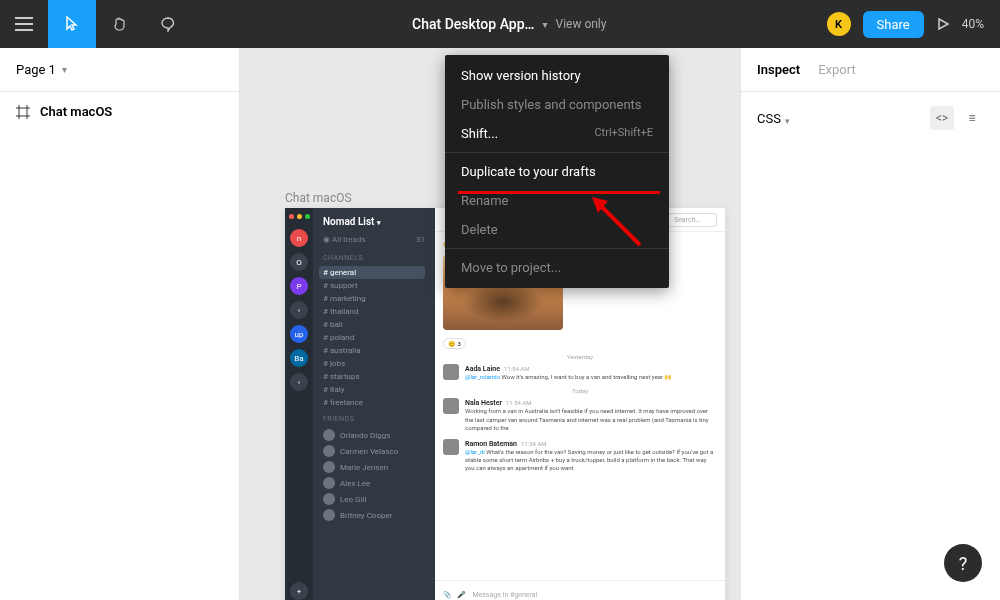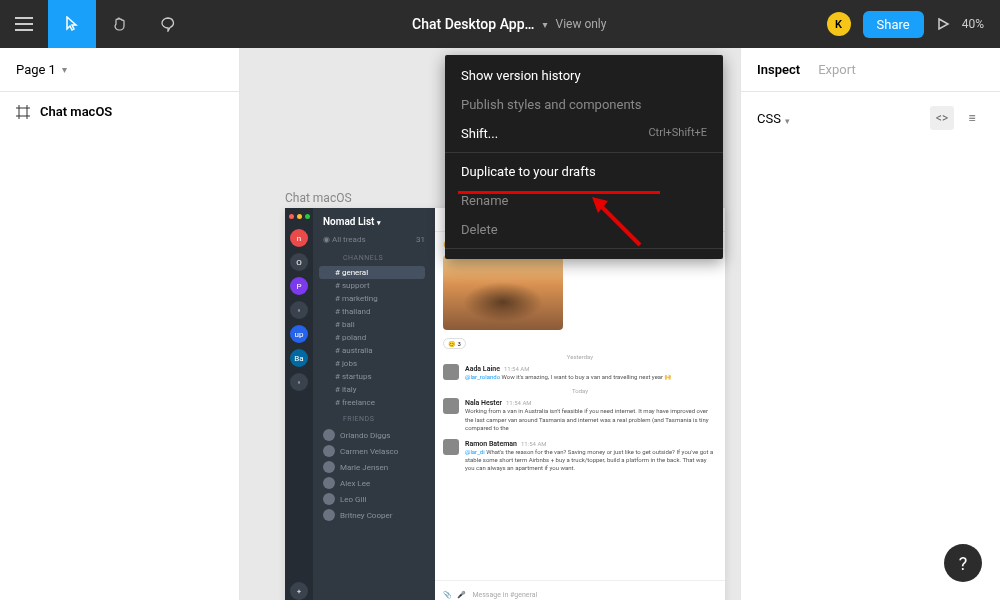--- a/index.html
+++ b/index.html
@@ -41,22 +41,22 @@
 .traffic .r { background: #ff5f56; } .traffic .y { background: #ffbd2e; } .traffic .g { background: #27c93f; }
 .rail-item { width: 18px; height: 18px; border-radius: 50%; background: #3a424d; font-size: 8px; display: flex; align-items: center; justify-content: center; color: #fff; }
 .rail-item.red { background: #e94b4b; }
 .rail-item.purple { background: #7c3aed; }
 .rail-item.blue { background: #2563eb; }
 .rail-item.teal { background: #0369a1; }
 .rail-item.add { background: #3a424d; margin-top: auto; margin-bottom: 8px; }
 .chat-col { flex: 1; padding: 8px 10px; }
 .workspace-name { color: #fff; font-size: 10px; font-weight: 600; margin-bottom: 8px; }
 .threads { font-size: 8px; color: #7a828c; margin-bottom: 10px; }
-.section-label { font-size: 7px; color: #6b7280; letter-spacing: 0.5px; text-transform: uppercase; margin-bottom: 4px; margin-top: 6px; margin-left: 20px; }
-.chan { font-size: 8px; padding: 2px 16px; margin-left: -4px; border-radius: 3px; color: #8a919b; }
+.section-label { font-size: 7px; color: #6b7280; letter-spacing: 0.5px; text-transform: uppercase; margin-bottom: 4px; margin-top: 6px; }
+.chan { font-size: 8px; padding: 2px 4px; margin-left: -4px; border-radius: 3px; color: #8a919b; }
 .chan.active { background: #455160; color: #fff; }
 .friend { display: flex; align-items: center; gap: 5px; font-size: 8px; padding: 2px 0; color: #8a919b; }
 .friend-av { width: 12px; height: 12px; border-radius: 50%; background: #6b7280; }
 
 
 .chat-main { flex: 1; background: #fff; display: flex; flex-direction: column; font-size: 8px; position: relative; }
 .chat-header { height: 24px; border-bottom: 1px solid #eee; display: flex; align-items: center; justify-content: flex-end; padding: 0 8px; }
 .search-box { border: 1px solid #ddd; border-radius: 3px; padding: 2px 6px; font-size: 7px; color: #aaa; width: 50px; }
 .chat-body { flex: 1; padding: 8px; overflow: hidden; }
 .photo { width: 120px; height: 75px; border-radius: 4px; margin: 6px 0; background: linear-gradient(180deg, #f5d090 0%, #d89050 40%, #8a5a3a 100%); position: relative; }
@@ -66,21 +66,21 @@
 .msg-av { width: 16px; height: 16px; border-radius: 3px; background: #888; flex-shrink: 0; }
 .msg-content { flex: 1; }
 .msg-name { font-size: 7px; font-weight: 600; color: #222; }
 .msg-time { font-size: 6px; color: #aaa; margin-left: 4px; }
 .msg-text { font-size: 6px; color: #555; line-height: 1.4; }
 .msg-text .mention { color: #18a0fb; }
 .react { display: inline-flex; align-items: center; gap: 2px; border: 1px solid #ddd; border-radius: 8px; padding: 1px 4px; font-size: 6px; margin-top: 2px; }
 .chat-input { height: 28px; border-top: 1px solid #eee; display: flex; align-items: center; padding: 0 8px; gap: 6px; font-size: 7px; color: #aaa; }
 
 
-.context-menu { position: absolute; left: 445px; top: 55px; width: 278px; background: #1e1e1e; border-radius: 2px; box-shadow: 0 4px 16px rgba(0,0,0,0.4); padding: 6px 0; z-index: 100; }
+.context-menu { position: absolute; left: 445px; top: 55px; width: 224px; background: #1e1e1e; border-radius: 2px; box-shadow: 0 4px 16px rgba(0,0,0,0.4); padding: 6px 0; z-index: 100; }
 .menu-item { padding: 7px 16px; font-size: 13px; color: #ccc; display: flex; justify-content: space-between; cursor: pointer; }
 .menu-item.bright { color: #fff; }
 .menu-item.dim { color: #888; }
 .menu-sep { height: 1px; background: #383838; margin: 4px 0; }
 .menu-shortcut { font-size: 11px; color: #888; }
 .red-underline { position: absolute; left: 458px; top: 191px; width: 202px; height: 3px; background: #e70000; z-index: 101; }
 .red-arrow { position: absolute; left: 590px; top: 195px; z-index: 101; }
 
 
 .right-panel { position: absolute; right: 0; top: 48px; width: 260px; bottom: 0; background: #fff; border-left: 1px solid #e5e5e5; }
@@ -266,20 +266,21 @@
   <div class="menu-item dim">Publish styles and components</div>
   <div class="menu-item bright">
       <span>Shift...</span>
       <span class="menu-shortcut">Ctrl+Shift+E</span>
     </div>
   <div class="menu-sep"></div>
   <div class="menu-item bright">Duplicate to your drafts</div>
   <div class="menu-item dim">Rename</div>
   <div class="menu-item dim">Delete</div>
   <div class="menu-sep"></div>
+  <div class="menu-item dim">Move to project...</div>
 </div>
 <div class="red-underline"></div>
 <svg class="red-arrow" width="60" height="55" viewBox="0 0 60 55">
   <path d="M50 50 L8 8" stroke="#e70000" stroke-width="4" fill="none"></path>
   <path d="M2 2 L18 6 L8 18 Z" fill="#e70000"></path>
 </svg>
 
 <div class="right-panel">
   <div class="panel-tabs">
     <div class="panel-tab active">Inspect</div>

